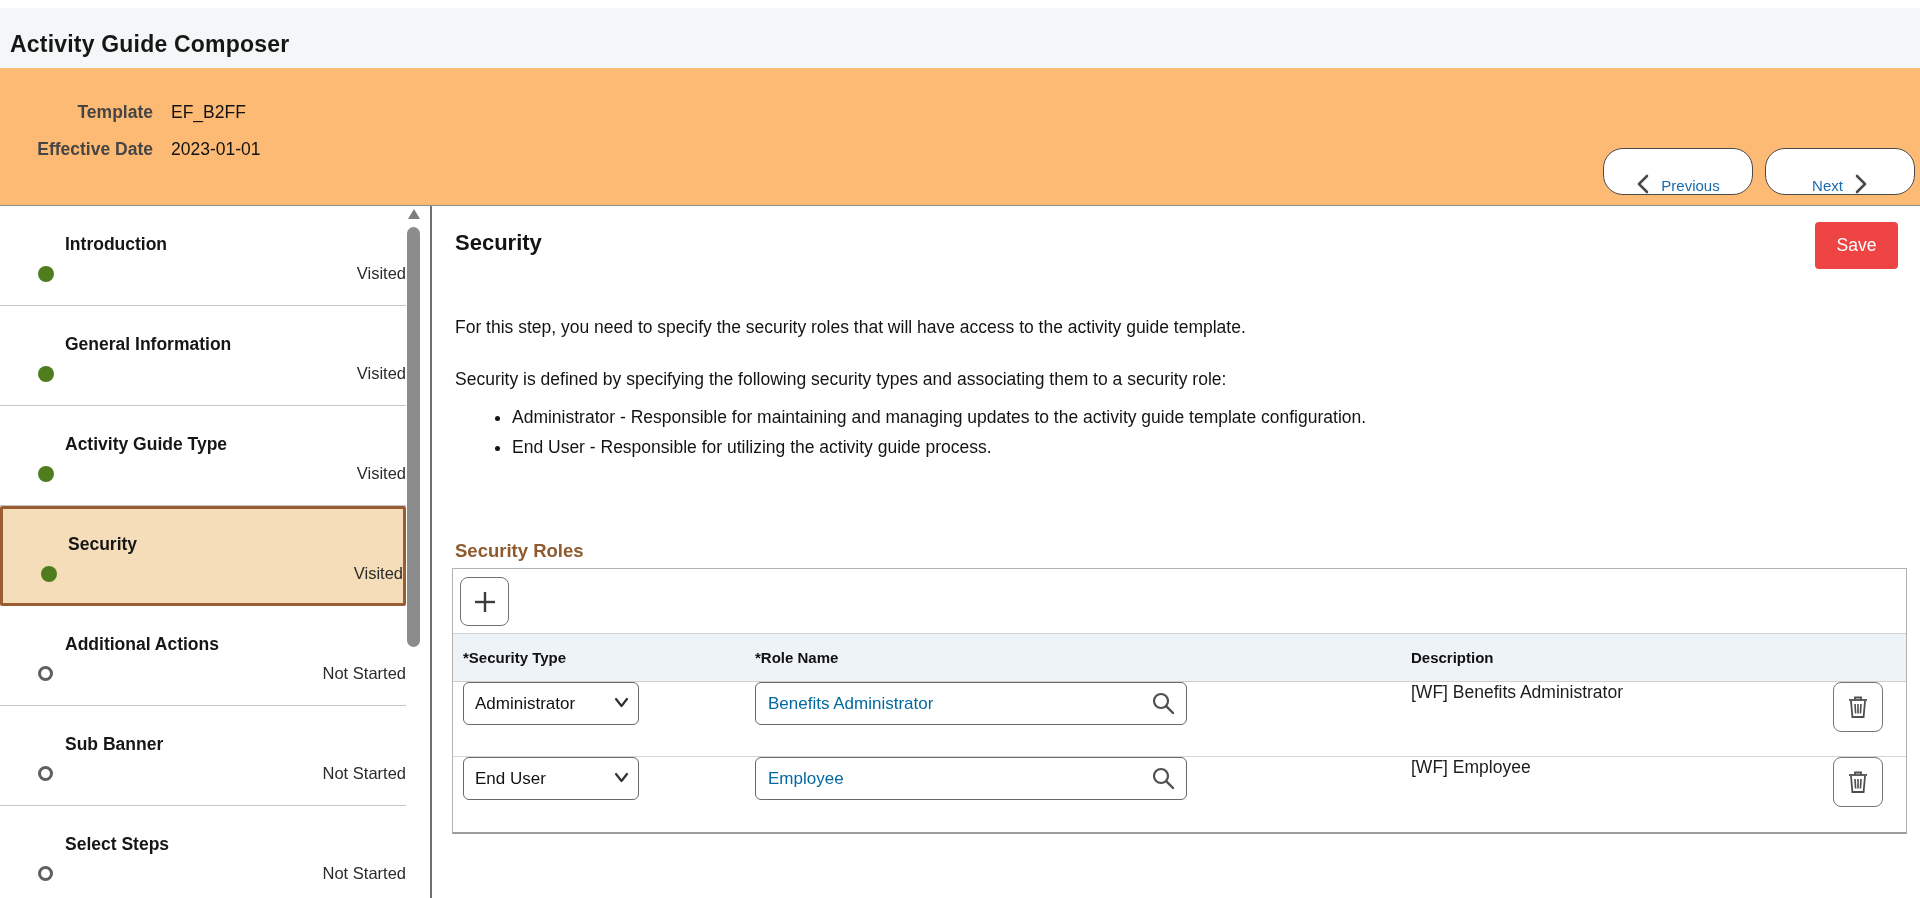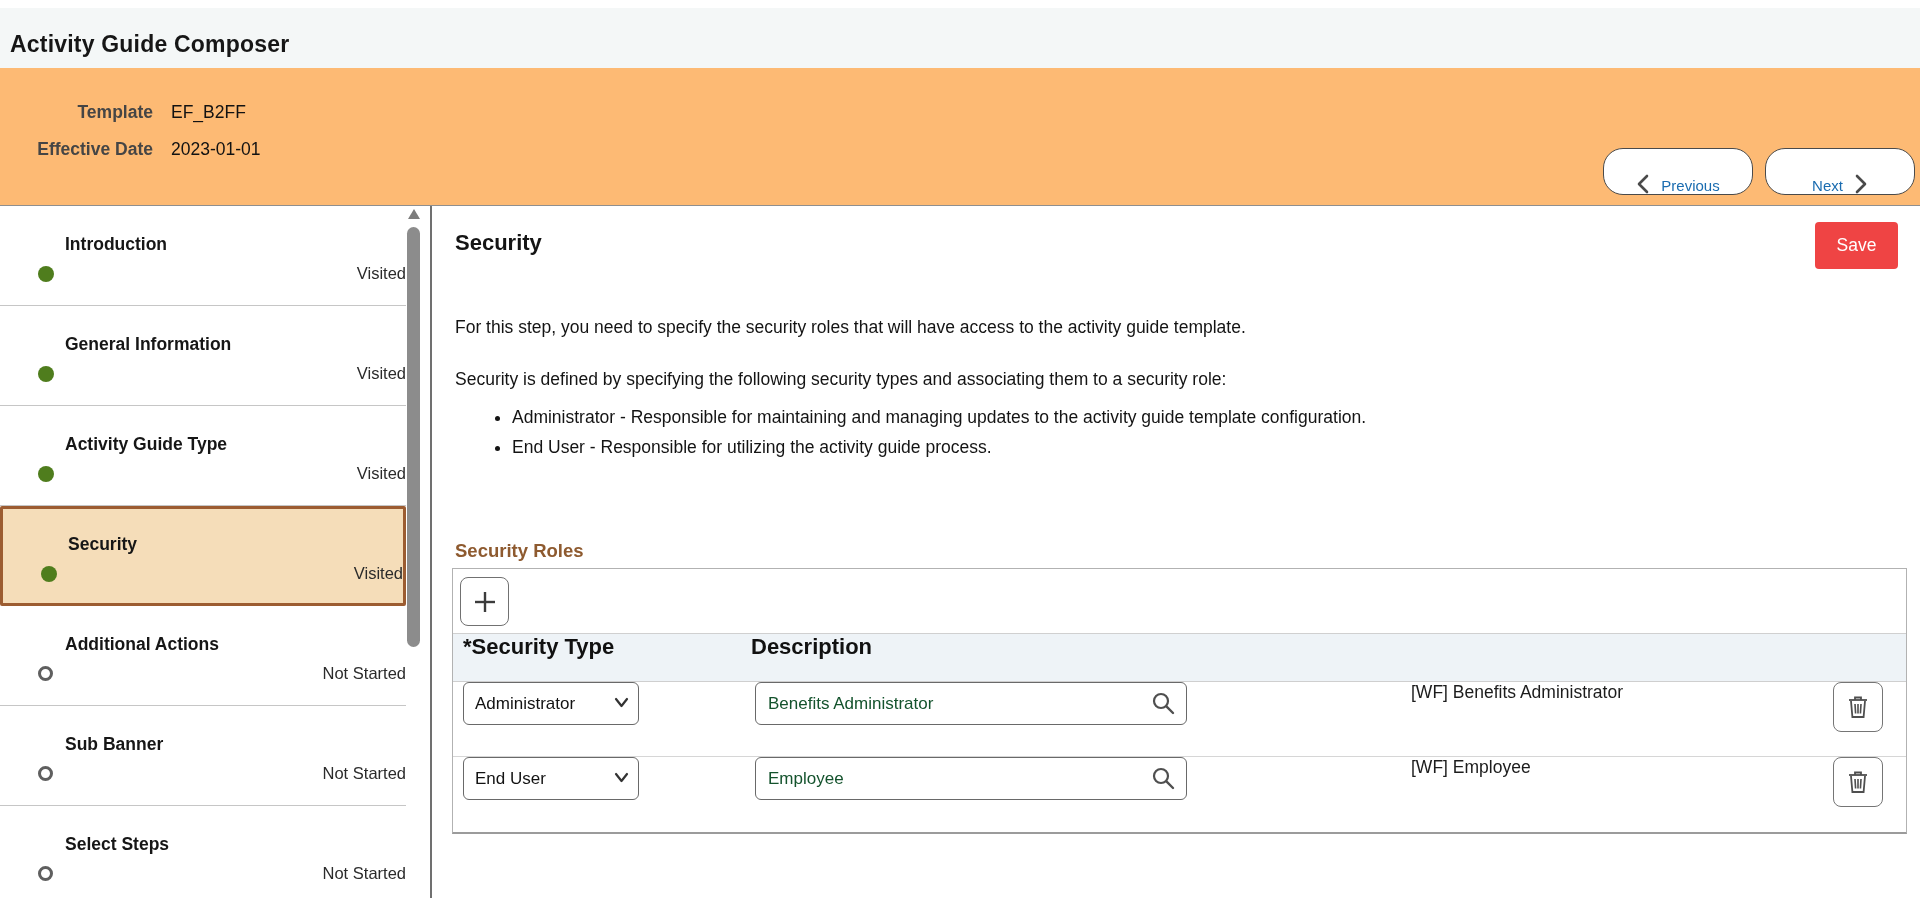--- a/index.html
+++ b/index.html
@@ -71,42 +71,42 @@
     border:1px solid #b2b2b2; border-bottom:2px solid #9b9b9b; background:#fff;
   }
   .grid-toolbar { height:65px; border-bottom:1px solid #d0d0d0; position:relative; }
   .add-btn {
     position:absolute; left:7px; top:8px; width:49px; height:49px;
     background:#fff; border:1px solid #717171; border-radius:8px; cursor:pointer;
     display:flex; align-items:center; justify-content:center; padding:0;
   }
   .grid-header {
     height:48px; background:#eef3f7; border-bottom:1px solid #cfcfcf;
-    display:flex; align-items:flex-start; font-weight:bold; font-size:22px; color:#111;
+    display:flex; align-items:center; font-weight:bold; font-size:15px; color:#111;
   }
   .grid-row { height:75px; border-bottom:1px solid #d6d6d6; display:flex; align-items:flex-start; font-size:17.5px; }
   .grid-row:last-child { border-bottom:none; }
   .c1 { width:298px; padding-left:10px; }
   .c2 { width:660px; padding-left:4px; }
   .c3 { width:410px; }
   .c4 { flex:1; display:flex; }
 
   .sel { position:relative; width:176px; height:43px; }
   .sel select {
     width:100%; height:100%; appearance:none; -webkit-appearance:none; -moz-appearance:none;
     border:1px solid #696969; border-radius:6px; background:#fff;
     font-family:"Liberation Sans", sans-serif; font-size:17px; color:#121212;
     padding:0 34px 0 11px; cursor:pointer;
   }
   .sel .chev { position:absolute; right:10px; top:15px; pointer-events:none; }
 
   .lookup { position:relative; width:432px; height:43px; }
   .lookup input {
     width:100%; height:100%; border:1px solid #696969; border-radius:6px;
-    font-family:"Liberation Sans", sans-serif; font-size:17px; color:#14532d;
+    font-family:"Liberation Sans", sans-serif; font-size:17px; color:#0369a1;
     padding:0 46px 0 12px; background:#fff;
   }
   .lookup .mag { position:absolute; right:11px; top:9px; cursor:pointer; }
 
   .trash-btn {
     width:50px; height:50px; margin-left:12px; background:#fff;
     border:1px solid #757575; border-radius:8px; cursor:pointer;
     display:flex; align-items:center; justify-content:center; padding:0;
   }
 </style>
@@ -219,20 +219,21 @@
     <div class="grid-toolbar">
       <button class="add-btn">
         <svg width="28" height="28" viewBox="0 0 28 28">
             <line x1="14" y1="4" x2="14" y2="24" stroke="#3c3c3c" stroke-width="2.4"></line>
             <line x1="4" y1="14" x2="24" y2="14" stroke="#3c3c3c" stroke-width="2.4"></line>
           </svg>
       </button>
     </div>
     <div class="grid-header">
       <div class="c1">*Security Type</div>
+      <div class="c2">*Role Name</div>
       <div class="c3">Description</div>
       <div class="c4"></div>
     </div>
 
     <div class="grid-row">
       <div class="c1">
         <div class="sel">
           <select>
             <option>Administrator</option>
           </select>

